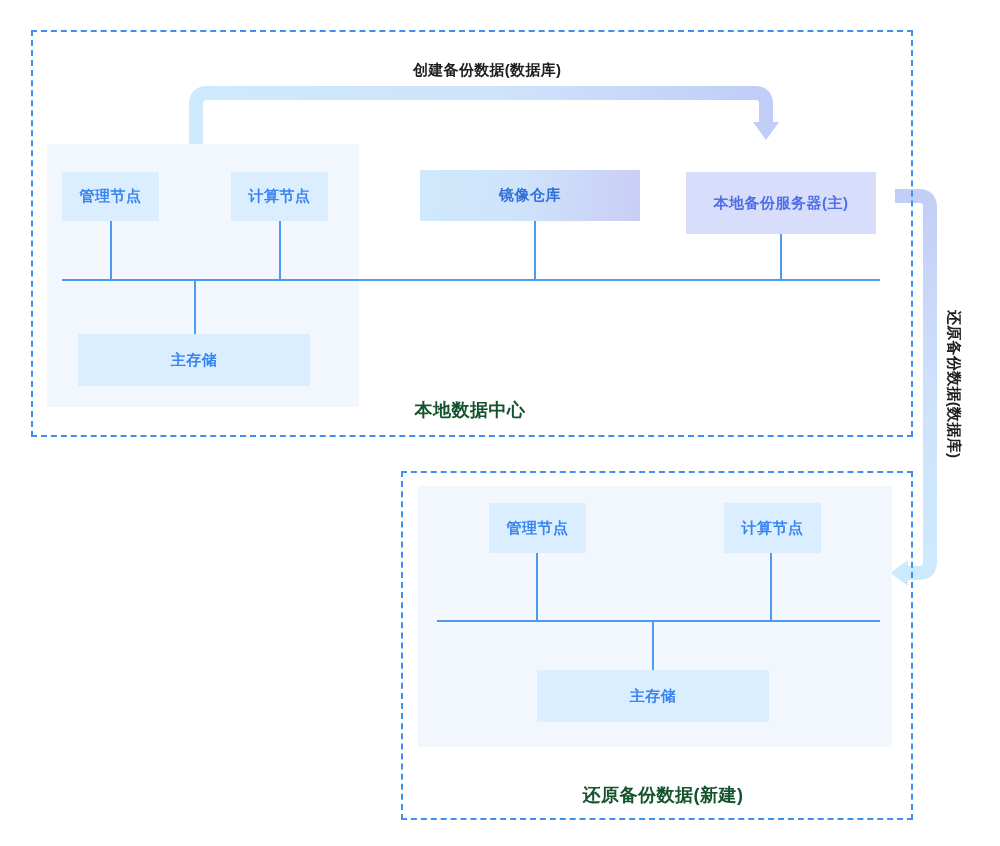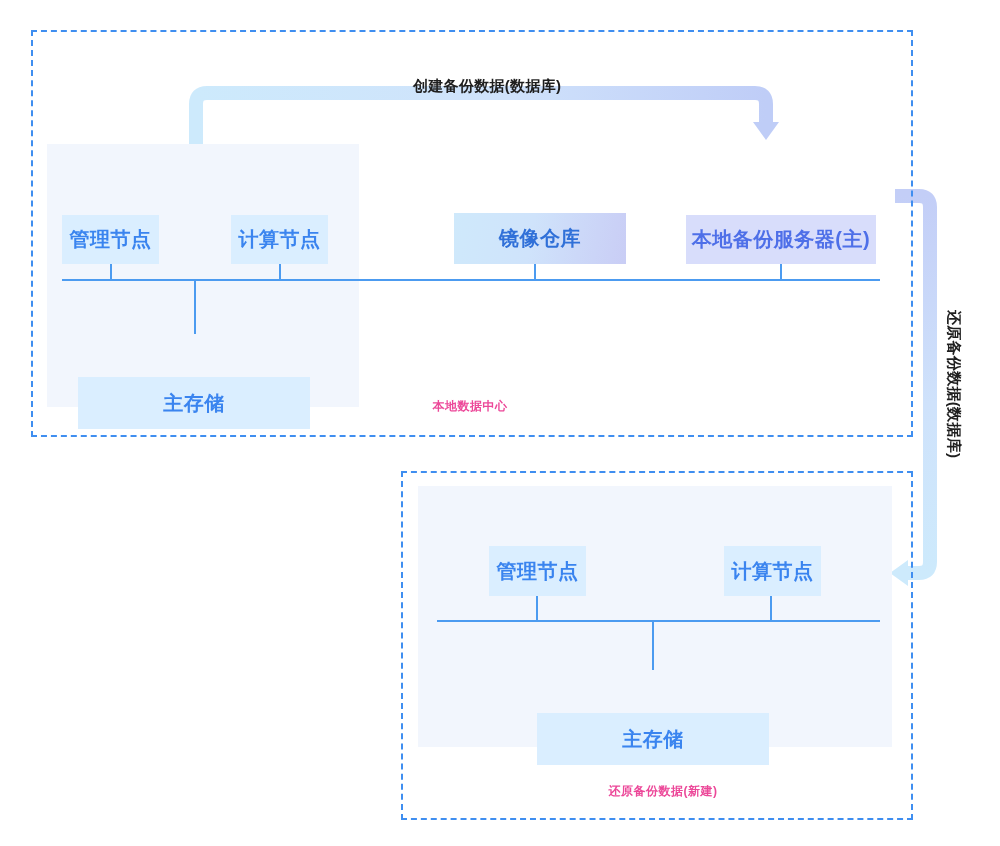--- a/index.html
+++ b/index.html
@@ -19,22 +19,22 @@
 
   
   .zone {
     position: absolute;
     border: 2px dashed #3f8ef0;
     background: transparent;
     box-sizing: border-box;
   }
   .zone-label {
     position: absolute;
-    color: #ec4899;
-    font-size: 12px;
+    color: #14532d;
+    font-size: 18px;
     font-weight: bold;
     white-space: nowrap;
     text-align: center;
     letter-spacing: 0.5px;
   }
 
   
   .panel {
     position: absolute;
     background: #f2f6fd;
@@ -42,25 +42,24 @@
   }
 
   
   .node {
     position: absolute;
     box-sizing: border-box;
     display: flex;
     align-items: center;
     justify-content: center;
     color: #3a84ef;
-    font-size: 20px;
+    font-size: 15px;
     font-weight: bold;
     white-space: nowrap;
     letter-spacing: 0.5px;
-    margin-top: 43px;
   }
   .node.plain {
     background: #daeeff;
   }
   .node.gradient {
     background: linear-gradient(100deg, #cfe9fb 0%, #cfe3fb 45%, #c9cdf5 100%);
     color: #3070d8;
   }
   .node.lavender {
     background: #d8ddfb;
@@ -146,42 +145,42 @@
                Q 930 573 919 573
                L 906 573" fill="none" stroke="url(#gradRight)" stroke-width="14" stroke-linecap="butt"></path>
       <polygon points="908,560 908,586 890,573" fill="#cdeafc"></polygon>
     </g>
   </svg>
 
   <div class="zone" style="left:31px; top:30px; width:882px; height:407px;"></div>
 
   <div class="panel" style="left:47px; top:144px; width:312px; height:263px;"></div>
 
-  <div class="note" style="left:413px; top:61px;margin-top:16px;">创建备份数据(数据库)</div>
+  <div class="note" style="left:413px; top:61px;">创建备份数据(数据库)</div>
 
   <div class="hline" style="left:62px; top:279px; width:818px;"></div>
   <div class="vline" style="left:110px; top:221px; height:59px;"></div>
   <div class="vline" style="left:279px; top:221px; height:59px;"></div>
   <div class="vline" style="left:534px; top:221px; height:59px;"></div>
   <div class="vline" style="left:780px; top:221px; height:59px;"></div>
   <div class="vline" style="left:194px; top:279px; height:55px;"></div>
 
   <div class="node plain" style="left:62px; top:172px; width:97px; height:49px;">
     <span>管理节点</span>
   </div>
 
   <div class="node plain" style="left:231px; top:172px; width:97px; height:49px;">
     <span>计算节点</span>
   </div>
 
-  <div class="node gradient" style="left:454px; top:170px; width:172px; height:51px;">
+  <div class="node gradient" style="left:420px; top:170px; width:220px; height:51px;">
     <span>镜像仓库</span>
   </div>
 
-  <div class="node lavender" style="left:686px; top:172px; width:190px; height:49px;text-align:right;">
+  <div class="node lavender" style="left:686px; top:172px; width:190px; height:62px;text-align:right;">
     <span>本地备份服务器(主)</span>
   </div>
 
   <div class="node plain" style="left:78px; top:334px; width:232px; height:52px;">
     <span>主存储</span>
   </div>
 
   <div class="zone-label" style="left:395px; top:398px; width:150px;">本地数据中心</div>
 
   <div class="note-vertical" style="left:963px; top:310px;">还原备份数据(数据库)</div>

